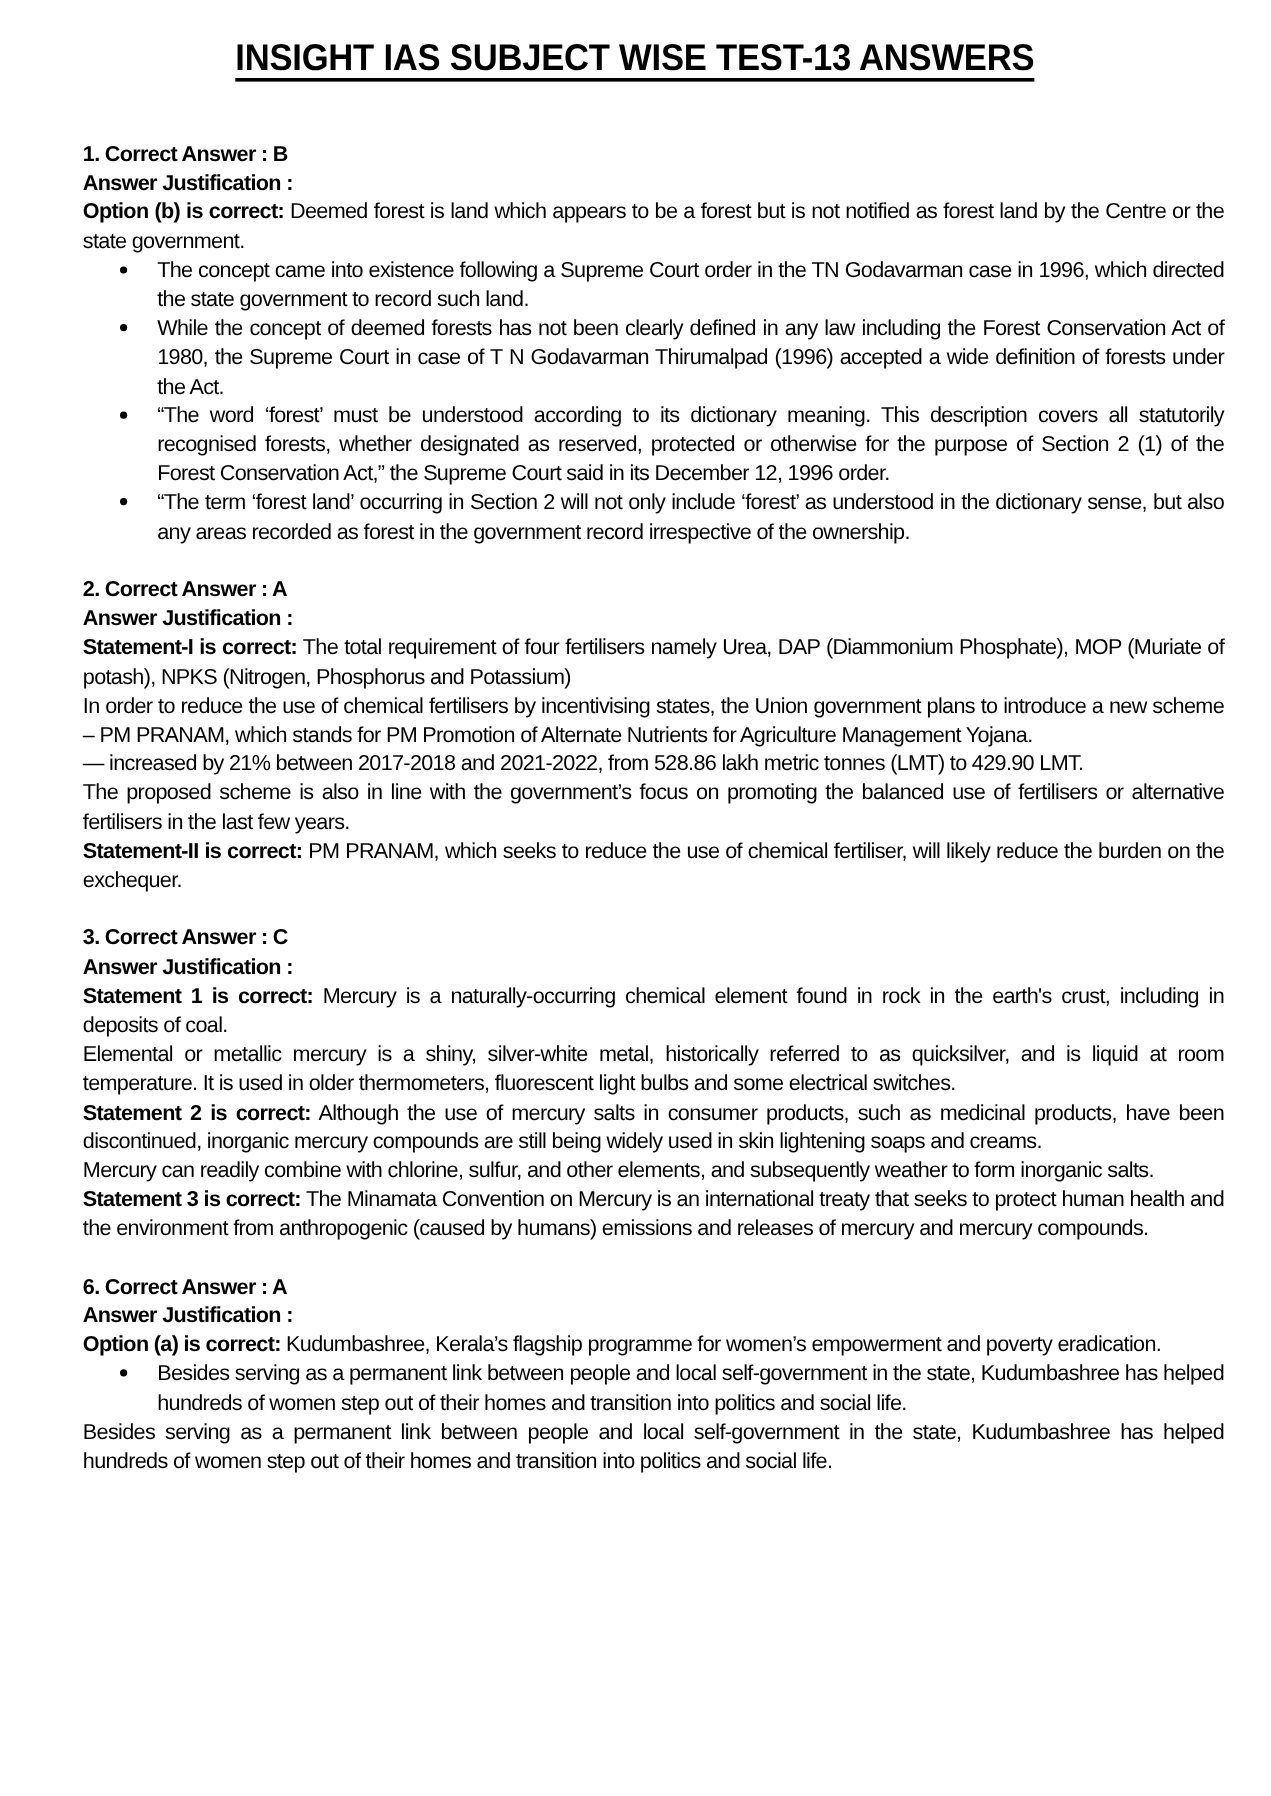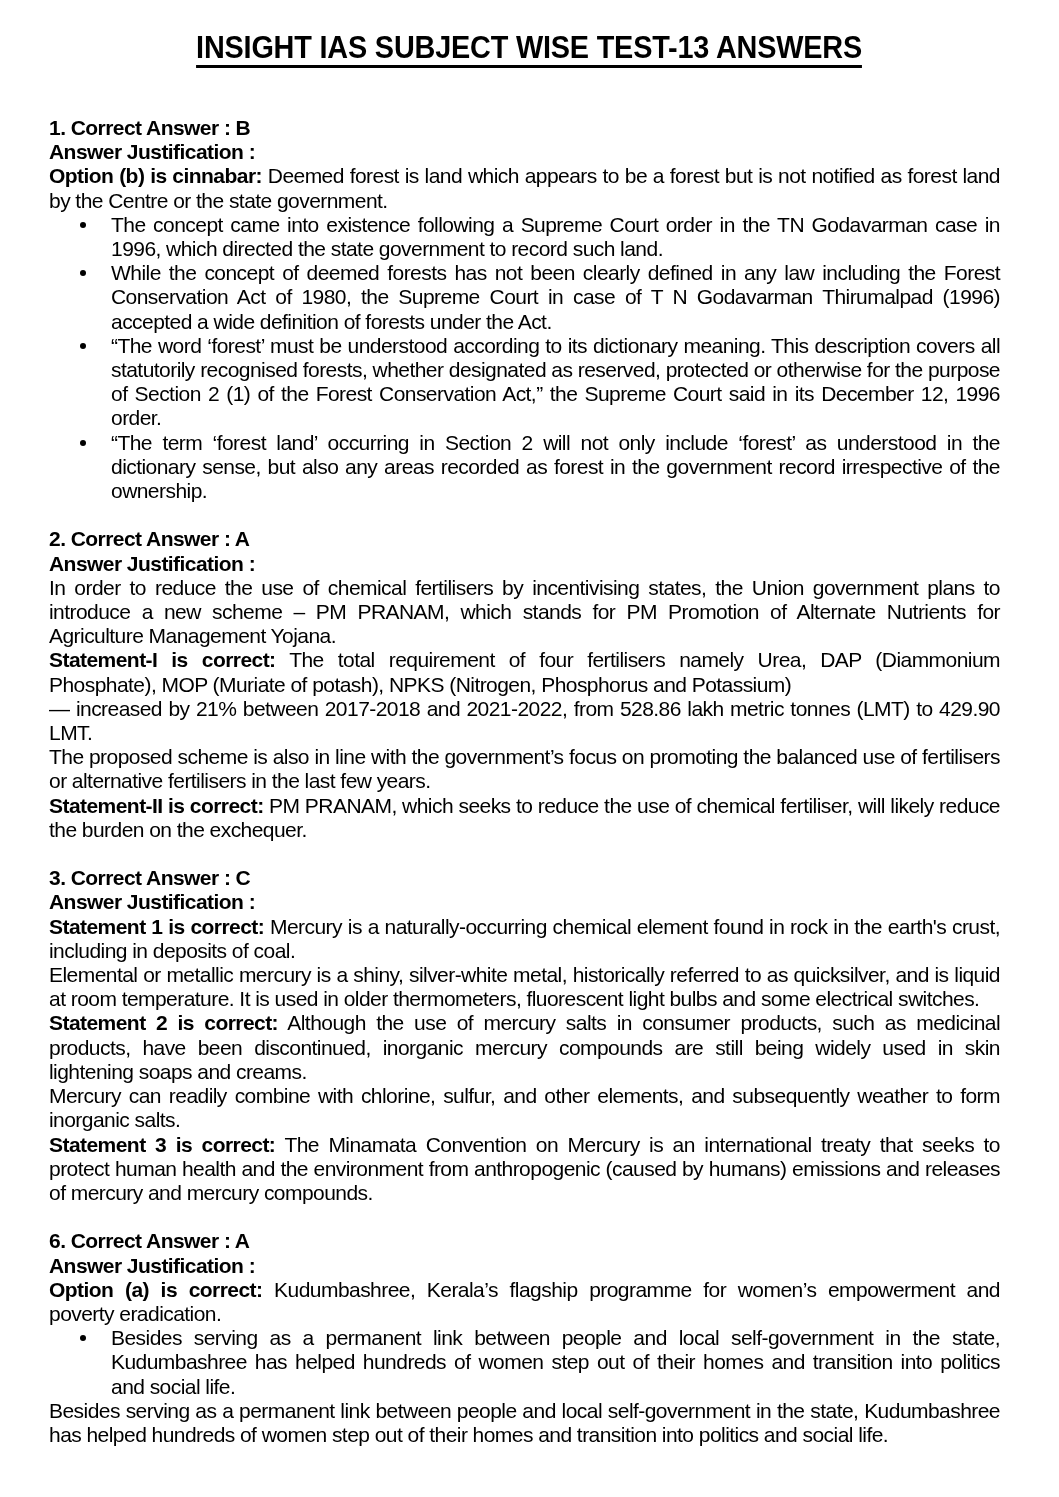--- a/index.html
+++ b/index.html
@@ -10,22 +10,22 @@
   }
   .page { position: relative; width: 1059px; height: 1497px; }
   .title {
     position: absolute; left: 0; right: 0; top: 30px;
     text-align: center; font-weight: bold;
     font-size: 31px; letter-spacing: -0.2px;
     font-family: "Liberation Sans", sans-serif;
   }
   .title span { border-bottom: 3px solid #000; padding-bottom: 0px; display: inline-block; line-height: 34px; transform: scaleX(0.93); }
   .content {
-    position: absolute; left: 49px; width: 951px; top: 116px;
-    font-size: 21px; line-height: 24.2px;
+    position: absolute; left: 69px; width: 951px; top: 116px;
+    font-size: 18px; line-height: 24.2px;
     font-family: "Liberation Sans", sans-serif;
     letter-spacing: -0.55px;
   }
   .q { margin: 0 0 24.2px 0; }
   .q p { margin: 0; text-align: justify; }
   .b { font-weight: bold; }
   ul { margin: 0; padding: 0 0 0 62px; list-style: none; }
   ul li { position: relative; text-align: justify; }
   ul li .dot {
     position: absolute; left: -31px; top: 9px; width: 6px; height: 6px;
@@ -36,34 +36,34 @@
 <body>
 
 <div class="page">
   <div class="title"><span>INSIGHT IAS SUBJECT WISE TEST-13 ANSWERS</span></div>
 
   <div class="content">
 
     <div class="q">
       <p class="b">1. Correct Answer : B</p>
       <p class="b">Answer Justification :</p>
-      <p><span class="b">Option (b) is cinnabar:</span><span> Deemed forest is land which appears to be a forest but is not notified as forest land by the Centre or the state government.</span></p>
+      <p><span class="b">Option (b) is correct:</span><span> Deemed forest is land which appears to be a forest but is not notified as forest land by the Centre or the state government.</span></p>
       <ul>
         <li><span class="dot"></span><span>The concept came into existence following a Supreme Court order in the TN Godavarman case in 1996, which directed the state government to record such land.</span></li>
         <li><span class="dot"></span><span>While the concept of deemed forests has not been clearly defined in any law including the Forest Conservation Act of 1980, the Supreme Court in case of T N Godavarman Thirumalpad (1996) accepted a wide definition of forests under the Act.</span></li>
         <li><span class="dot"></span><span>“The word ‘forest’ must be understood according to its dictionary meaning. This description covers all statutorily recognised forests, whether designated as reserved, protected or otherwise for the purpose of Section 2 (1) of the Forest Conservation Act,” the Supreme Court said in its December 12, 1996 order.</span></li>
         <li><span class="dot"></span><span>“The term ‘forest land’ occurring in Section 2 will not only include ‘forest’ as understood in the dictionary sense, but also any areas recorded as forest in the government record irrespective of the ownership.</span></li>
       </ul>
     </div>
 
     <div class="q">
       <p class="b">2. Correct Answer : A</p>
       <p class="b">Answer Justification :</p>
+      <p><span class="b">Statement-I is correct:</span><span> The total requirement of four fertilisers namely Urea, DAP (Diammonium Phosphate), MOP (Muriate of potash), NPKS (Nitrogen, Phosphorus and Potassium)</span></p>
       <p>In order to reduce the use of chemical fertilisers by incentivising states, the Union government plans to introduce a new scheme – PM PRANAM, which stands for PM Promotion of Alternate Nutrients for Agriculture Management Yojana.</p>
-      <p><span class="b">Statement-I is correct:</span><span> The total requirement of four fertilisers namely Urea, DAP (Diammonium Phosphate), MOP (Muriate of potash), NPKS (Nitrogen, Phosphorus and Potassium)</span></p>
       <p>— increased by 21% between 2017-2018 and 2021-2022, from 528.86 lakh metric tonnes (LMT) to 429.90 LMT.</p>
       <p>The proposed scheme is also in line with the government’s focus on promoting the balanced use of fertilisers or alternative fertilisers in the last few years.</p>
       <p><span class="b">Statement-II is correct:</span><span> PM PRANAM, which seeks to reduce the use of chemical fertiliser, will likely reduce the burden on the exchequer.</span></p>
     </div>
 
     <div class="q">
       <p class="b">3. Correct Answer : C</p>
       <p class="b">Answer Justification :</p>
       <p><span class="b">Statement 1 is correct:</span><span> Mercury is a naturally-occurring chemical element found in rock in the earth's crust, including in deposits of coal.</span></p>
       <p>Elemental or metallic mercury is a shiny, silver-white metal, historically referred to as quicksilver, and is liquid at room temperature. It is used in older thermometers, fluorescent light bulbs and some electrical switches.</p>

